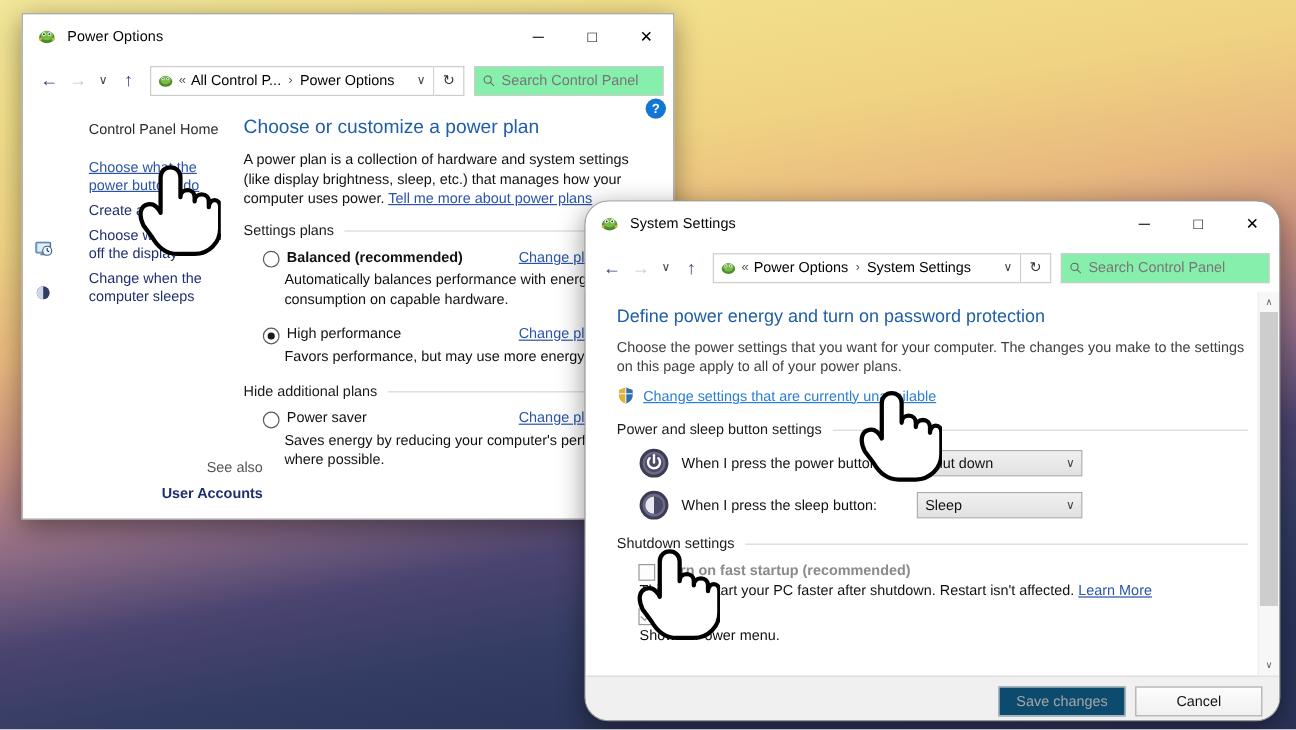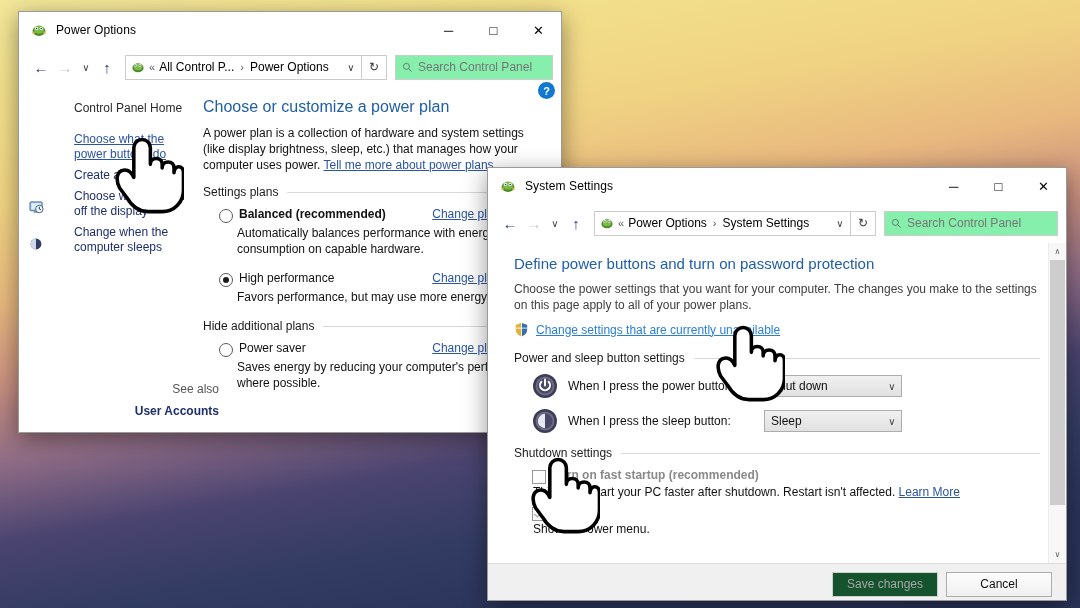--- a/index.html
+++ b/index.html
@@ -206,21 +206,21 @@
     width: 17px; height: 17px;
     border-radius: 50%;
     background: #1177d1;
     color: #fff;
     font-size: 11px;
     font-weight: bold;
     display: flex; align-items: center; justify-content: center;
   }
 
   
-  #win-system { left: 487px; top: 167px; width: 578px; height: 432px; }
+  #win-system { left: 487px; top: 167px; width: 578px; height: 432px; border-radius: 20px; }
   .ss-content {
     height: 320px;
     position: relative;
     overflow: hidden;
     border-top: 1px solid #ffffff;
   }
   .ss-inner { padding: 12px 26px 0 26px; }
   .ss-h1 {
     font-size: 15px;
     color: #1f5ea8;
@@ -290,21 +290,21 @@
     padding: 0 10px;
     font-size: 12px;
     border: 1px solid #adadad;
     background: linear-gradient(#fdfdfd, #f0f0f0);
     color: #111;
     display: flex; align-items: center; justify-content: center;
     margin-left: 8px;
   }
   .btn.disabled {
     color: #a6a6a6;
-    background: #14532d;
+    background: #0c4a6e;
     border-color: #cfcfcf;
   }
   .scroll-track {
     position: absolute;
     right: 0; top: 0;
     width: 17px; height: 100%;
     background: #f7f7f7;
     border-left: 1px solid #ededed;
   }
   .scroll-arrow {
@@ -541,21 +541,21 @@
             <line x1="8.5" y1="8.5" x2="12.3" y2="12.3" stroke="#666" stroke-width="1.1"></line>
           </svg>
         </span>
         <span class="search-ph">Search Control Panel</span>
       </div>
     </div>
 
     <div class="ss-content">
       <div class="ss-inner">
 
-        <h1 class="ss-h1">Define power buttons and turn on password protection</h1>
+        <h1 class="ss-h1">Define power energy and turn on password protection</h1>
         <div class="ss-desc">Choose the power settings that you want for your computer. The changes you make to the settings on this page apply to all of your power plans.</div>
 
         <div class="ss-shield-row">
           <span class="shield-ico">
             <svg viewBox="0 0 16 16" width="15" height="15">
               <path d="M8 1 L14 3.2 V8 C14 11.5 11.4 14 8 15.2 C4.6 14 2 11.5 2 8 V3.2 Z" fill="#d8a92b"></path>
               <path d="M8 1 L14 3.2 V8 C14 11.5 11.4 14 8 15.2 Z" fill="#2f6fb5"></path>
               <path d="M8 1 L2 3.2 V8 C2 11.5 4.6 14 8 15.2 Z" fill="#e0b43a"></path>
               <line x1="8" y1="1" x2="8" y2="15.2" stroke="#ffffff" stroke-width="0.9"></line>
               <line x1="2" y1="6.5" x2="14" y2="6.5" stroke="#ffffff" stroke-width="0.9"></line>

